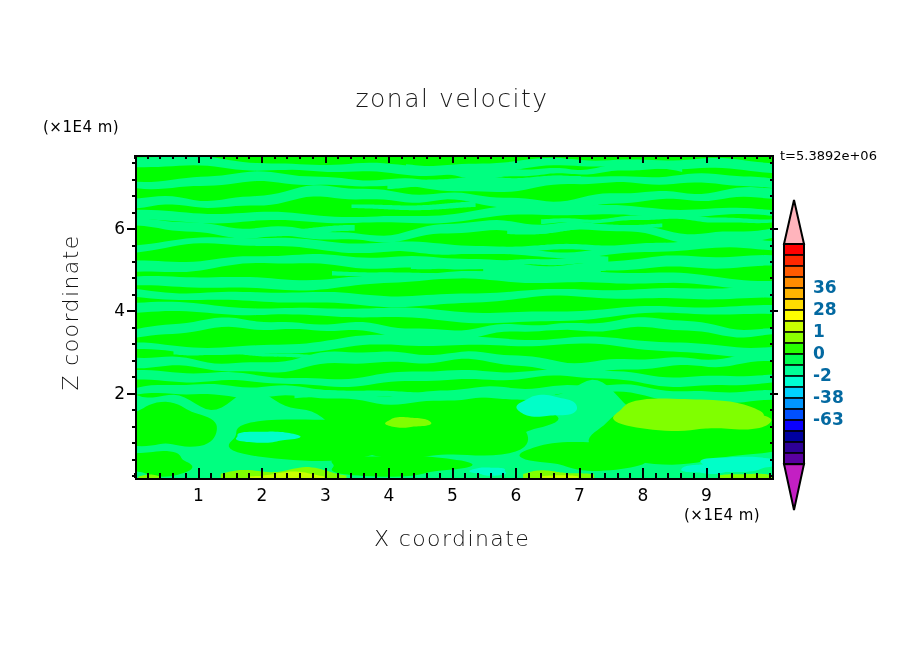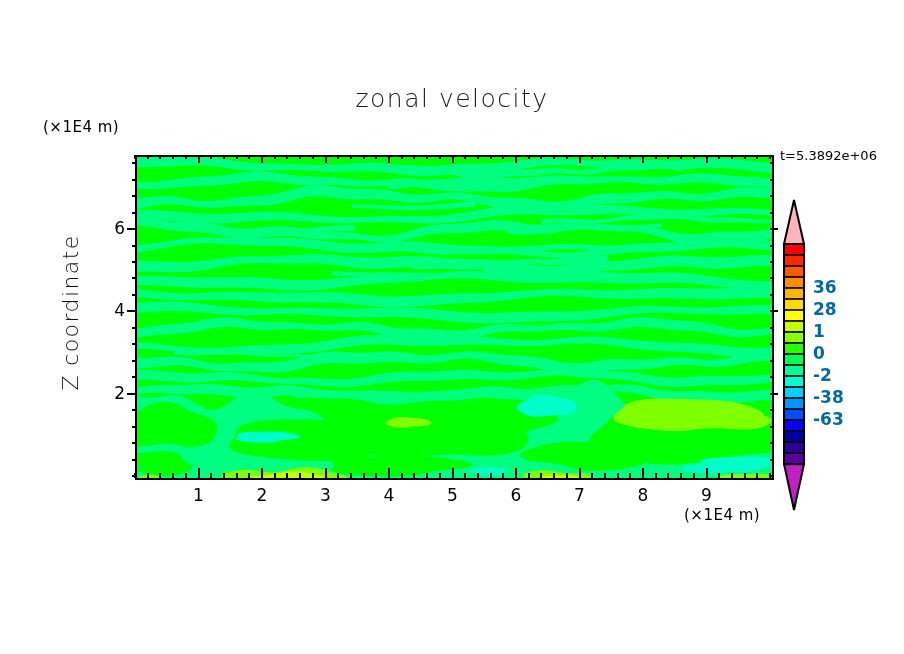--- a/index.html
+++ b/index.html
@@ -78,20 +78,21 @@
 <body>
 
 <div class="fig">
 
   <div id="title">zonal velocity</div>
 
   <div id="yunit">(×1E4 m)</div>
   <div id="xunit">(×1E4 m)</div>
 
   <div id="yaxis-title">Z coordinate</div>
+  <div id="xaxis-title">X coordinate</div>
 
   <div id="tstamp">t=5.3892e+06</div>
 
   <div id="plot">
     <svg id="plot-canvas" viewBox="0 0 635 321" preserveAspectRatio="none">
         <rect x="0" y="0" width="635" height="321" fill="#00ff00"></rect>
         <polygon points="0.0,230.8 7.1,229.2 14.1,228.3 21.2,227.9 28.2,227.9 35.3,228.0 42.3,228.1 49.4,227.9 56.4,227.6 63.5,227.2 70.6,227.0 77.6,227.1 84.7,227.7 91.7,228.6 98.8,229.5 105.8,230.2 112.9,230.6 119.9,230.4 127.0,229.8 134.1,229.1 141.1,228.5 148.2,228.3 155.2,228.7 162.3,229.5 169.3,230.6 176.4,231.7 183.4,232.6 190.5,233.3 197.6,233.7 204.6,234.2 211.7,234.9 218.7,235.9 225.8,237.3 232.8,238.4 239.9,239.4 246.9,240.0 254.0,239.9 261.1,239.2 268.1,238.1 275.2,236.7 282.2,235.5 289.3,234.5 296.3,233.9 303.4,233.6 310.4,233.4 317.5,233.0 324.6,232.3 331.6,231.4 338.7,230.5 345.7,229.7 352.8,229.3 359.8,229.5 366.9,230.1 373.9,230.9 381.0,231.5 388.1,231.9 395.1,231.7 402.2,231.0 409.2,230.1 416.3,229.1 423.3,228.4 430.4,228.1 437.4,228.2 444.5,228.5 451.6,228.8 458.6,228.9 465.7,228.6 472.7,227.9 479.8,227.4 486.8,227.2 493.9,227.5 500.9,228.5 508.0,229.9 515.1,231.4 522.1,232.8 529.2,233.8 536.2,234.3 543.3,234.3 550.3,234.2 557.4,234.0 564.4,234.1 571.5,234.4 578.6,234.9 585.6,235.3 592.7,235.5 599.7,235.3 606.8,234.8 613.8,234.0 620.9,233.4 627.9,233.1 635.0,233.3 635.0,242.8 627.9,242.9 620.9,243.4 613.8,244.3 606.8,245.2 599.7,245.8 592.7,246.1 585.6,246.0 578.6,245.5 571.5,245.0 564.4,244.6 557.4,244.5 550.3,244.5 543.3,244.5 536.2,244.2 529.2,243.5 522.1,242.2 515.1,240.5 508.0,238.6 500.9,236.9 493.9,235.6 486.8,234.8 479.8,234.6 472.7,234.8 465.7,235.0 458.6,235.3 451.6,235.6 444.5,235.7 437.4,235.8 430.4,236.1 423.3,236.8 416.3,237.8 409.2,239.1 402.2,240.4 395.1,241.3 388.1,241.8 381.0,241.7 373.9,241.2 366.9,240.5 359.8,240.0 352.8,240.0 345.7,240.4 338.7,241.1 331.6,242.1 324.6,242.9 317.5,243.4 310.4,243.6 303.4,243.7 296.3,243.8 289.3,244.1 282.2,244.7 275.2,245.7 268.1,246.7 261.1,247.5 254.0,247.8 246.9,247.4 239.9,246.4 232.8,245.0 225.8,243.5 218.7,242.5 211.7,241.8 204.6,241.6 197.6,241.5 190.5,241.4 183.4,241.2 176.4,240.6 169.3,239.8 162.3,239.0 155.2,238.5 148.2,238.3 141.1,238.7 134.1,239.4 127.0,240.3 119.9,241.0 112.9,241.2 105.8,240.9 98.8,240.2 91.7,239.1 84.7,238.2 77.6,237.5 70.6,237.1 63.5,237.1 56.4,237.3 49.4,237.4 42.3,237.2 35.3,236.8 28.2,236.3 21.2,235.9 14.1,236.0 7.1,236.5 0.0,237.6" fill="#00ff80"></polygon>
         <polygon points="0.0,213.0 7.1,213.1 14.1,213.3 21.2,213.8 28.2,214.5 35.3,215.2 42.3,215.8 49.4,216.3 56.4,216.4 63.5,216.3 70.6,215.9 77.6,215.4 84.7,215.1 91.7,215.1 98.8,215.4 105.8,216.1 112.9,217.1 119.9,218.2 127.0,219.3 134.1,220.2 141.1,220.8 148.2,221.2 155.2,221.1 162.3,221.0 169.3,221.0 176.4,221.2 183.4,221.5 190.5,221.9 197.6,222.2 204.6,222.3 211.7,222.0 218.7,221.3 225.8,220.2 232.8,218.9 239.9,217.5 246.9,216.4 254.0,215.5 261.1,214.9 268.1,214.7 275.2,214.6 282.2,214.6 289.3,214.6 296.3,214.4 303.4,214.0 310.4,213.6 317.5,213.2 324.6,212.9 331.6,213.0 338.7,213.3 345.7,213.9 352.8,214.5 359.8,215.1 366.9,215.5 373.9,215.5 381.0,215.1 388.1,214.5 395.1,213.9 402.2,213.2 409.2,212.8 416.3,212.8 423.3,212.9 430.4,213.1 437.4,213.5 444.5,213.8 451.6,214.0 458.6,214.1 465.7,214.1 472.7,214.1 479.8,214.2 486.8,214.6 493.9,215.3 500.9,216.3 508.0,217.5 515.1,218.7 522.1,219.7 529.2,220.3 536.2,220.6 543.3,220.4 550.3,220.0 557.4,219.5 564.4,219.1 571.5,218.8 578.6,218.7 585.6,218.8 592.7,219.0 599.7,219.2 606.8,219.2 613.8,219.0 620.9,218.6 627.9,218.1 635.0,217.6 635.0,225.5 627.9,226.2 620.9,227.0 613.8,227.6 606.8,228.0 599.7,228.2 592.7,228.2 585.6,228.1 578.6,228.0 571.5,228.2 564.4,228.5 557.4,229.0 550.3,229.5 543.3,229.9 536.2,230.0 529.2,229.6 522.1,228.9 515.1,227.7 508.0,226.4 500.9,225.0 493.9,223.8 486.8,222.9 479.8,222.2 472.7,221.8 465.7,221.6 458.6,221.3 451.6,220.9 444.5,220.4 437.4,219.7 430.4,219.1 423.3,218.5 416.3,218.4 409.2,218.8 402.2,219.5 395.1,220.5 388.1,221.5 381.0,222.4 373.9,223.0 366.9,223.2 359.8,223.2 352.8,222.8 345.7,222.4 338.7,222.0 331.6,221.9 324.6,222.0 317.5,222.4 310.4,222.9 303.4,223.4 296.3,223.8 289.3,224.1 282.2,224.1 275.2,224.1 268.1,224.1 261.1,224.2 254.0,224.7 246.9,225.5 239.9,226.5 232.8,227.7 225.8,228.8 218.7,229.6 211.7,230.1 204.6,230.1 197.6,229.8 190.5,229.2 183.4,228.6 176.4,227.9 169.3,227.4 162.3,227.1 155.2,226.9 148.2,226.7 141.1,226.6 134.1,226.3 127.0,225.8 119.9,225.0 112.9,224.2 105.8,223.5 98.8,223.1 91.7,223.0 84.7,223.3 77.6,223.9 70.6,224.5 63.5,225.1 56.4,225.4 49.4,225.4 42.3,225.1 35.3,224.5 28.2,223.9 21.2,223.3 14.1,222.8 7.1,222.5 0.0,222.4" fill="#00ff80"></polygon>
         <polygon points="0.0,200.8 7.1,201.0 14.1,200.8 21.2,200.3 28.2,199.7 35.3,199.5 42.3,199.9 49.4,200.8 56.4,202.3 63.5,203.9 70.6,205.5 77.6,206.4 84.7,206.7 91.7,206.5 98.8,206.1 105.8,205.6 112.9,205.3 119.9,205.2 127.0,205.3 134.1,205.3 141.1,205.1 148.2,204.3 155.2,202.9 162.3,201.0 169.3,198.9 176.4,197.0 183.4,195.6 190.5,194.8 197.6,194.6 204.6,194.8 211.7,195.2 218.7,195.5 225.8,195.5 232.8,195.3 239.9,194.9 246.9,194.6 254.0,194.6 261.1,195.0 268.1,195.8 275.2,196.8 282.2,197.7 289.3,198.1 296.3,198.1 303.4,197.5 310.4,196.6 317.5,195.7 324.6,194.8 331.6,194.3 338.7,194.5 345.7,195.2 352.8,196.2 359.8,197.2 366.9,197.9 373.9,198.3 381.0,198.6 388.1,198.9 395.1,199.5 402.2,200.4 409.2,201.8 416.3,203.3 423.3,204.8 430.4,205.9 437.4,206.3 444.5,206.1 451.6,205.3 458.6,204.2 465.7,203.1 472.7,202.3 479.8,201.9 486.8,202.0 493.9,202.2 500.9,202.4 508.0,202.4 515.1,202.0 522.1,201.4 529.2,200.7 536.2,200.3 543.3,200.3 550.3,200.7 557.4,201.5 564.4,202.4 571.5,202.8 578.6,202.6 585.6,201.8 592.7,200.5 599.7,198.8 606.8,197.0 613.8,195.5 620.9,194.4 627.9,193.7 635.0,193.4 635.0,203.9 627.9,203.9 620.9,204.2 613.8,205.0 606.8,206.2 599.7,207.6 592.7,208.9 585.6,209.8 578.6,210.2 571.5,209.9 564.4,209.1 557.4,208.5 550.3,208.1 543.3,208.1 536.2,208.5 529.2,209.4 522.1,210.4 515.1,211.4 508.0,212.1 500.9,212.5 493.9,212.5 486.8,212.6 479.8,212.7 472.7,213.3 465.7,214.3 458.6,215.5 451.6,216.7 444.5,217.5 437.4,217.8 430.4,217.3 423.3,216.1 416.3,214.5 409.2,212.8 402.2,211.3 395.1,210.1 388.1,209.3 381.0,208.7 373.9,208.2 366.9,207.4 359.8,206.3 352.8,204.9 345.7,203.6 338.7,202.4 331.6,201.8 324.6,201.8 317.5,202.4 310.4,203.7 303.4,205.0 296.3,206.0 289.3,206.4 282.2,206.4 275.2,205.9 268.1,205.3 261.1,204.8 254.0,204.7 246.9,205.0 239.9,205.5 232.8,206.1 225.8,206.6 218.7,206.7 211.7,206.5 204.6,206.2 197.6,206.0 190.5,206.2 183.4,207.0 176.4,208.3 169.3,210.1 162.3,212.0 155.2,213.7 148.2,214.9 141.1,215.4 134.1,215.4 127.0,215.1 119.9,214.6 112.9,214.3 105.8,214.3 98.8,214.3 91.7,214.4 84.7,214.1 77.6,213.4 70.6,212.2 63.5,211.0 56.4,209.8 49.4,208.7 42.3,208.2 35.3,208.3 28.2,208.9 21.2,209.8 14.1,210.6 7.1,211.2 0.0,211.2" fill="#00ff80"></polygon>
         <polygon points="0.0,185.4 7.1,185.6 14.1,186.1 21.2,186.8 28.2,187.7 35.3,188.4 42.3,189.2 49.4,189.9 56.4,190.4 63.5,190.8 70.6,190.9 77.6,190.8 84.7,190.5 91.7,190.1 98.8,189.6 105.8,189.1 112.9,188.6 119.9,188.3 127.0,188.0 134.1,187.8 141.1,187.7 148.2,187.5 155.2,187.3 162.3,186.9 169.3,186.4 176.4,185.6 183.4,184.7 190.5,183.6 197.6,182.4 204.6,181.2 211.7,180.1 218.7,179.1 225.8,178.4 232.8,177.9 239.9,177.7 246.9,177.8 254.0,178.1 261.1,178.5 268.1,179.0 275.2,179.4 282.2,179.8 289.3,180.0 296.3,180.1 303.4,180.0 310.4,179.9 317.5,179.8 324.6,179.7 331.6,179.7 338.7,179.8 345.7,180.1 352.8,180.5 359.8,181.0 366.9,181.6 373.9,182.2 381.0,182.7 388.1,183.0 395.1,183.1 402.2,183.1 409.2,182.8 416.3,182.1 423.3,181.4 430.4,180.7 437.4,180.1 444.5,179.7 451.6,179.5 458.6,179.6 465.7,179.9 472.7,180.4 479.8,181.1 486.8,181.9 493.9,182.7 500.9,183.5 508.0,184.1 515.1,184.6 522.1,184.9 529.2,185.2 536.2,185.4 543.3,185.6 550.3,185.8 557.4,186.2 564.4,186.7 571.5,187.3 578.6,188.0 585.6,188.8 592.7,189.6 599.7,190.2 606.8,190.7 613.8,190.9 620.9,190.8 627.9,190.5 635.0,190.0 635.0,199.5 627.9,200.1 620.9,200.5 613.8,200.6 606.8,200.4 599.7,199.9 592.7,199.3 585.6,198.5 578.6,197.7 571.5,196.9 564.4,196.2 557.4,195.7 550.3,195.2 543.3,194.9 536.2,194.6 529.2,194.2 522.1,193.8 515.1,193.3 508.0,192.7 500.9,191.9 493.9,191.0 486.8,190.0 479.8,189.0 472.7,188.1 465.7,187.3 458.6,186.8 451.6,186.5 444.5,186.5 437.4,186.7 430.4,187.0 423.3,187.5 416.3,188.0 409.2,188.4 402.2,188.9 395.1,189.2 388.1,189.3 381.0,189.2 373.9,189.0 366.9,188.6 359.8,188.3 352.8,187.9 345.7,187.7 338.7,187.7 331.6,187.7 324.6,187.9 317.5,188.2 310.4,188.5 303.4,188.8 296.3,189.0 289.3,189.0 282.2,188.9 275.2,188.7 268.1,188.4 261.1,188.0 254.0,187.6 246.9,187.4 239.9,187.4 232.8,187.6 225.8,188.1 218.7,188.8 211.7,189.8 204.6,190.9 197.6,192.0 190.5,193.2 183.4,194.2 176.4,195.1 169.3,195.8 162.3,196.2 155.2,196.5 148.2,196.6 141.1,196.6 134.1,196.6 127.0,196.6 119.9,196.7 112.9,196.9 105.8,197.1 98.8,197.4 91.7,197.7 84.7,198.0 77.6,198.0 70.6,197.9 63.5,197.5 56.4,197.0 49.4,196.2 42.3,195.3 35.3,194.3 28.2,193.3 21.2,192.7 14.1,192.2 7.1,192.0 0.0,192.0" fill="#00ff80"></polygon>

